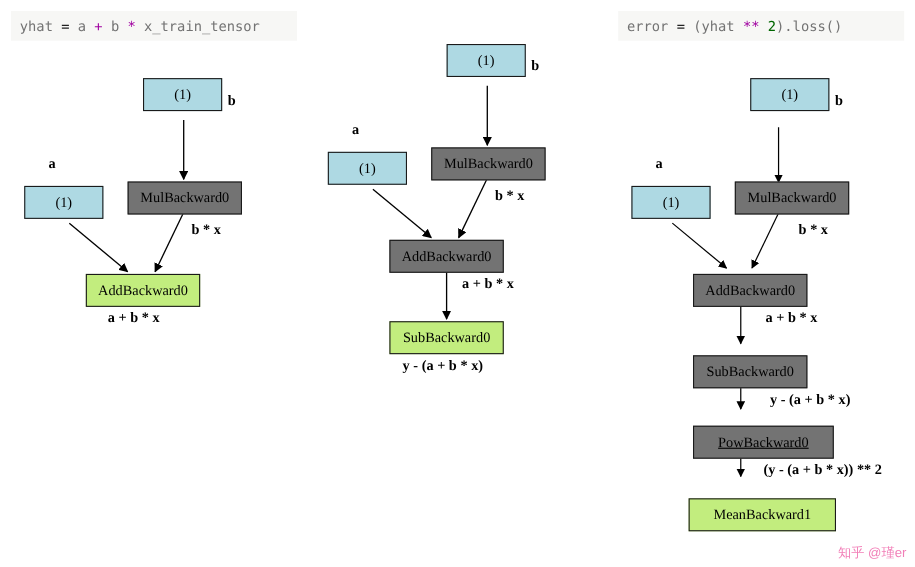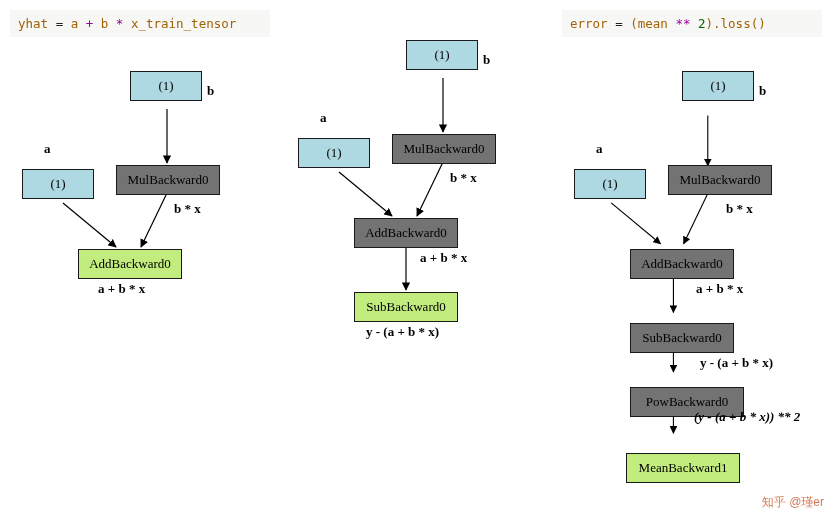--- a/index.html
+++ b/index.html
@@ -22,21 +22,21 @@
   .code {
     background: #f7f7f5;
     padding: 6px 8px;
     font-family: ui-monospace, SFMono-Regular, Menlo, Consolas, monospace;
     font-size: 12.5px;
     color: #333;
     white-space: nowrap;
     margin-bottom: 4px;
   }
   .code .kw { color: #222; }
-  .code .var { color: #a16207; }
+  .code .var { color: #737373; }
   .code .op { color: #a000a0; }
   .code .num { color: #006600; }
   .graph {
     position: relative;
     height: 450px;
   }
   .node {
     position: absolute;
     border: 1px solid #1a1a1a;
     text-align: center;
@@ -65,21 +65,21 @@
   svg.edges {
     position: absolute;
     top: 0; left: 0;
     width: 100%; height: 100%;
     pointer-events: none;
   }
   .watermark {
     position: absolute;
     right: 8px;
     bottom: 4px;
-    color: #c2410c;
+    color: #ec4899;
     font-size: 12px;
     font-family: sans-serif;
     opacity: 0.7;
   }
 </style>
 </head>
 <body>
 
 <div class="panels">
 
@@ -127,21 +127,21 @@
       <div class="node grad" style="left:106px; top:124px; width:104px;">MulBackward0</div>
       <div class="lbl" style="left:164px; top:160px;">b * x</div>
       <div class="node grad" style="left:68px; top:208px; width:104px;">AddBackward0</div>
       <div class="lbl" style="left:134px; top:240px;">a + b * x</div>
       <div class="node final" style="left:68px; top:282px; width:104px;">SubBackward0</div>
       <div class="lbl" style="left:80px; top:314px;">y - (a + b * x)</div>
     </div>
   </div>
 
   <div class="panel">
-    <div class="code"><span class="var">error</span><span class="kw"> = </span><span class="var">(mean </span><span class="op">**</span><span class="kw"> </span><span class="num">2</span><span class="var">).loss()</span></div>
+    <div class="code"><span class="var">error</span><span class="kw"> = </span><span class="var">(yhat </span><span class="op">**</span><span class="kw"> </span><span class="num">2</span><span class="var">).loss()</span></div>
     <div class="graph">
       <svg class="edges" viewBox="0 0 280 460">
         <defs>
           <marker id="arr3" viewBox="0 0 10 10" refX="9" refY="5" markerWidth="7" markerHeight="7" orient="auto">
             <path d="M0,0 L10,5 L0,10 z" fill="#000"></path>
           </marker>
         </defs>
         <line x1="157" y1="68" x2="157" y2="122" stroke="#000" stroke-width="1.2" marker-end="url(#arr3)"></line>
         <line x1="53" y1="162" x2="106" y2="206" stroke="#000" stroke-width="1.2" marker-end="url(#arr3)"></line>
         <line x1="157" y1="152" x2="131" y2="206" stroke="#000" stroke-width="1.2" marker-end="url(#arr3)"></line>
@@ -152,21 +152,21 @@
       <div class="lbl" style="left:197px; top:42px;">b</div>
       <div class="node leaf" style="left:120px; top:30px; width:72px;">(1)</div>
       <div class="lbl" style="left:34px; top:100px;">a</div>
       <div class="node leaf" style="left:12px; top:128px; width:72px;">(1)</div>
       <div class="node grad" style="left:106px; top:124px; width:104px;">MulBackward0</div>
       <div class="lbl" style="left:164px; top:160px;">b * x</div>
       <div class="node grad" style="left:68px; top:208px; width:104px;">AddBackward0</div>
       <div class="lbl" style="left:134px; top:240px;">a + b * x</div>
       <div class="node grad" style="left:68px; top:282px; width:104px;">SubBackward0</div>
       <div class="lbl" style="left:138px; top:314px;">y - (a + b * x)</div>
-      <div class="node grad" style="left:68px; top:346px; width:114px;">PowBackward0</div>
-      <div class="lbl" style="left:132px; top:368px;font-style:italic;">(y - (a + b * x)) ** 2</div>
-      <div class="node final" style="left:64px; top:412px; width:114px;">MeanBackward1</div>
+      <div class="node grad" style="left:68px; top:346px; width:128px;text-decoration:underline;">PowBackward0</div>
+      <div class="lbl" style="left:132px; top:378px;">(y - (a + b * x)) ** 2</div>
+      <div class="node final" style="left:64px; top:412px; width:134px;">MeanBackward1</div>
     </div>
   </div>
 
 </div>
 
 <div class="watermark">知乎 @瑾er</div>
 
 </body></html>

